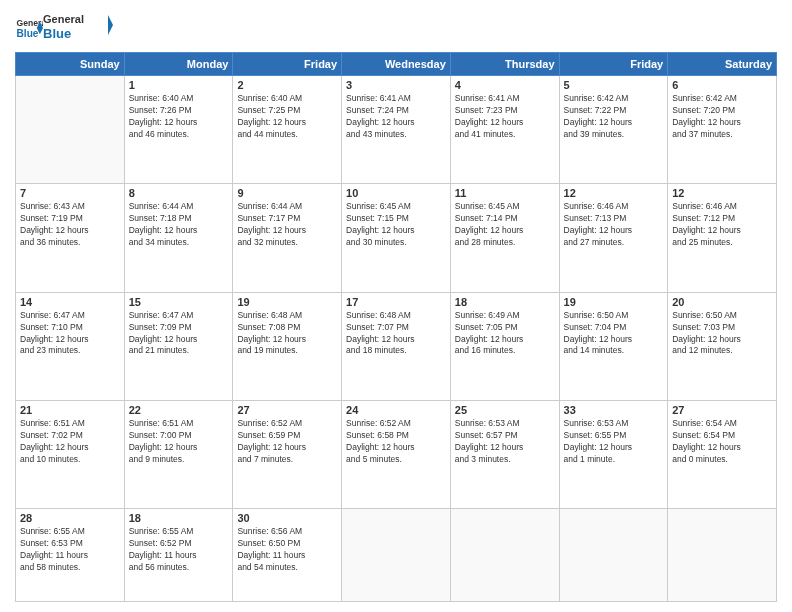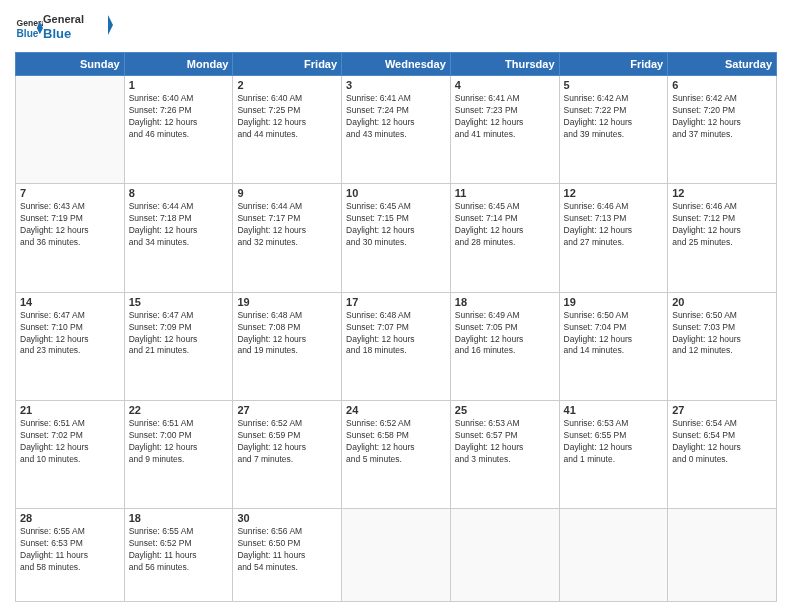--- a/index.html
+++ b/index.html
@@ -226,21 +226,21 @@
           </td>
           <td>
             <span class="day-num">24</span>
             <div class="day-info">Sunrise: 6:52 AM<br>Sunset: 6:58 PM<br>Daylight: 12 hours<br>and 5 minutes.</div>
           </td>
           <td>
             <span class="day-num">25</span>
             <div class="day-info">Sunrise: 6:53 AM<br>Sunset: 6:57 PM<br>Daylight: 12 hours<br>and 3 minutes.</div>
           </td>
           <td>
-            <span class="day-num">41</span>
+            <span class="day-num">33</span>
             <div class="day-info">Sunrise: 6:53 AM<br>Sunset: 6:55 PM<br>Daylight: 12 hours<br>and 1 minute.</div>
           </td>
           <td>
             <span class="day-num">27</span>
             <div class="day-info">Sunrise: 6:54 AM<br>Sunset: 6:54 PM<br>Daylight: 12 hours<br>and 0 minutes.</div>
           </td>
         </tr>
         <tr>
           <td>
             <span class="day-num">28</span>

